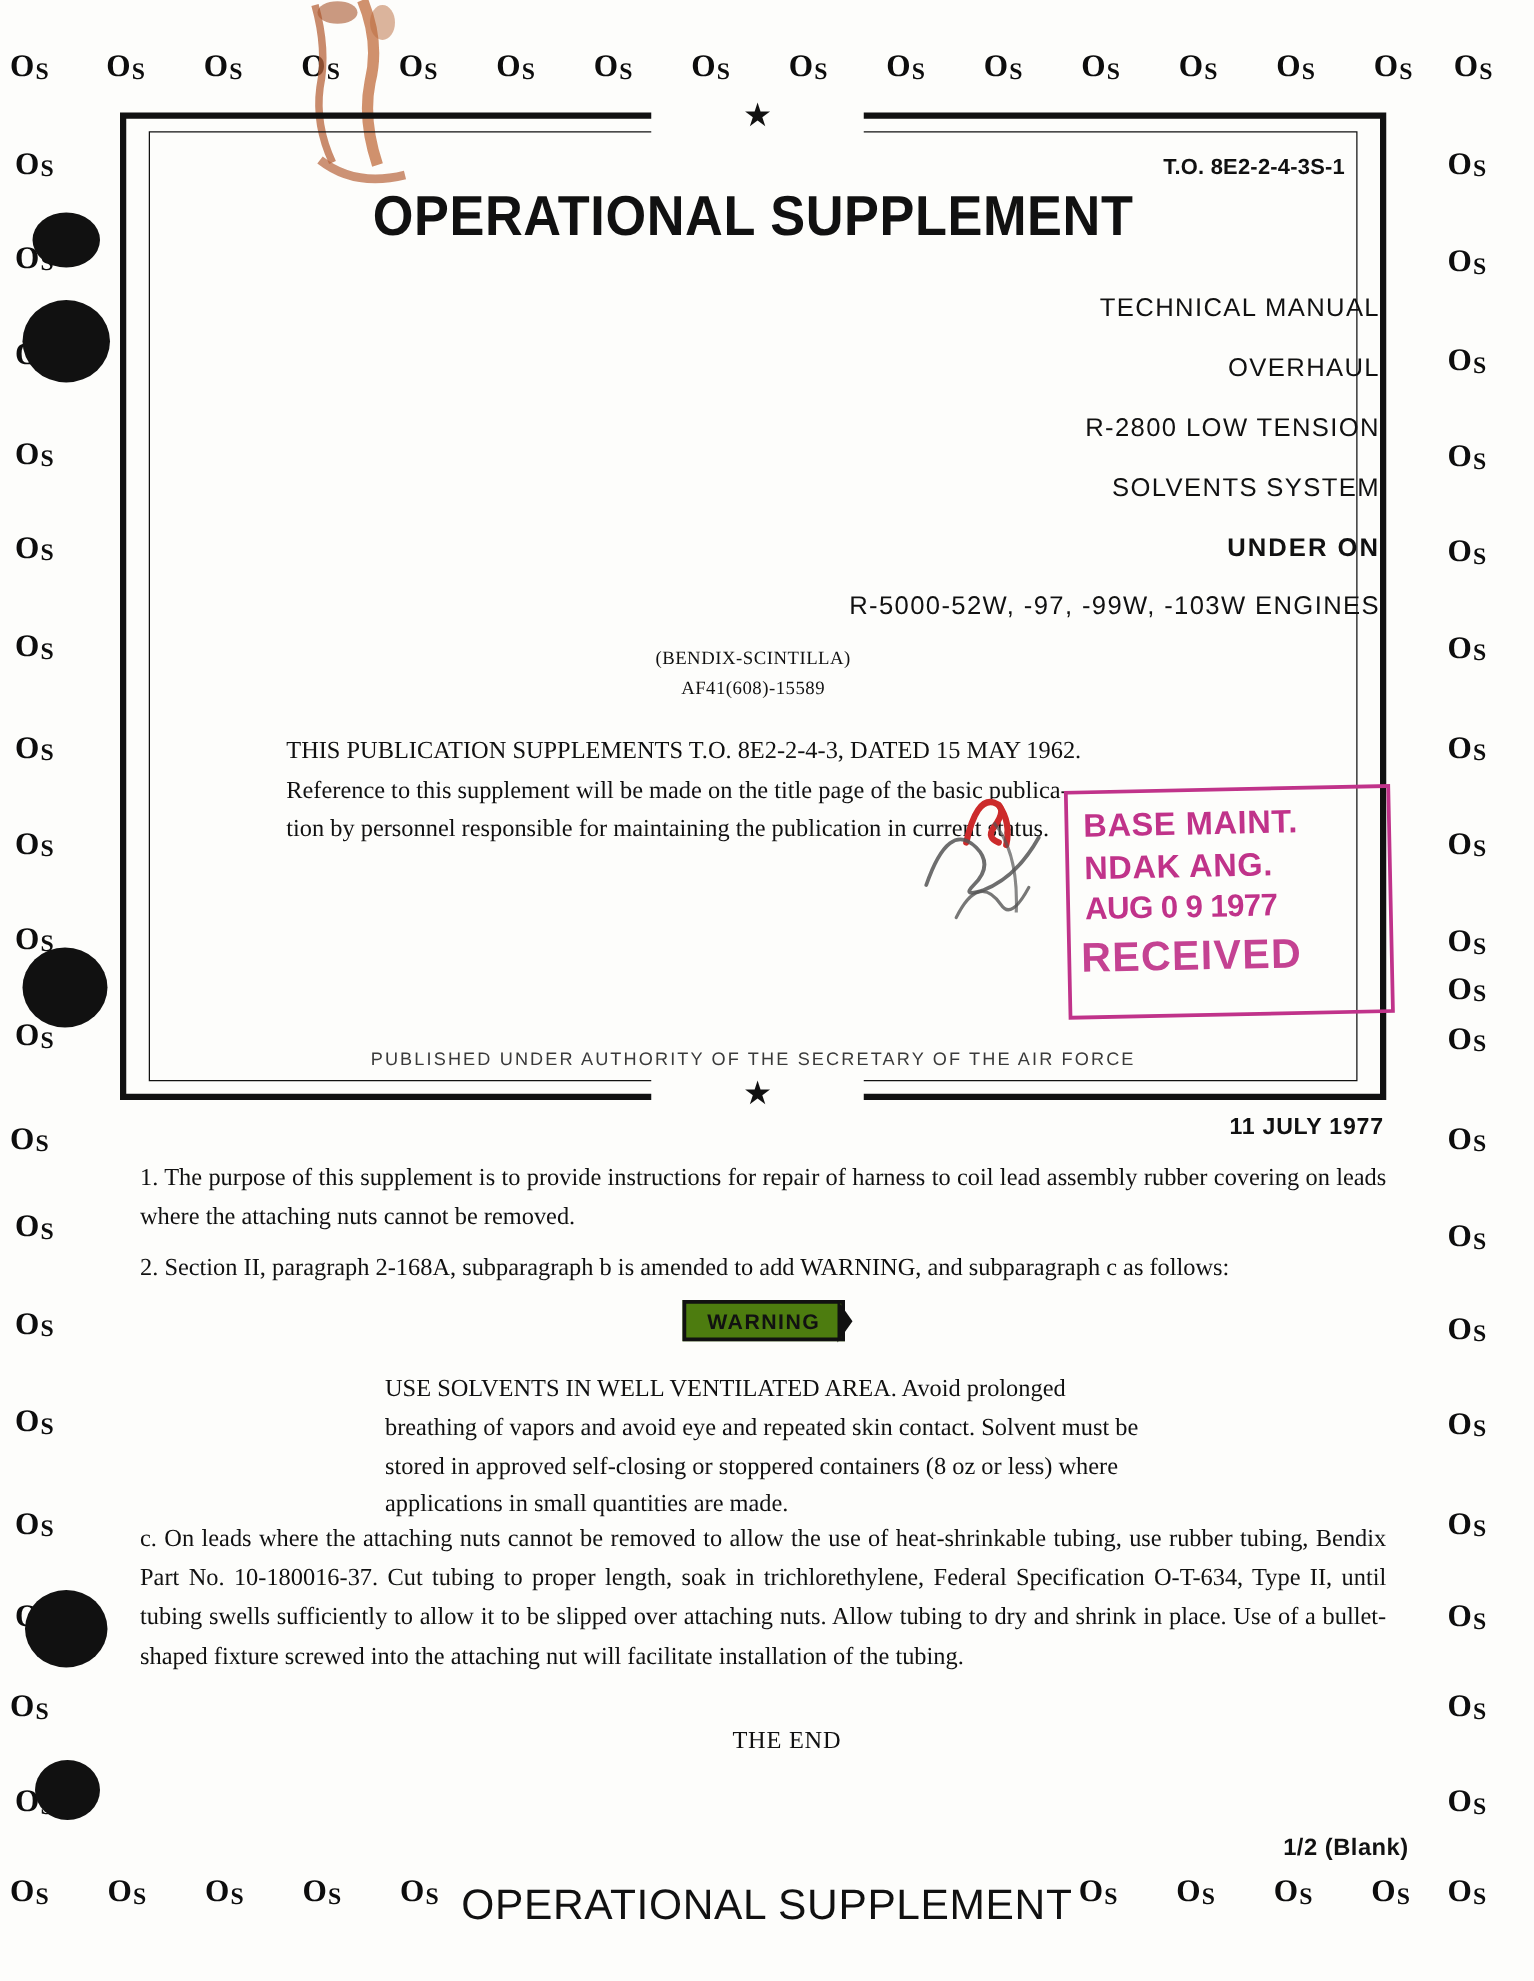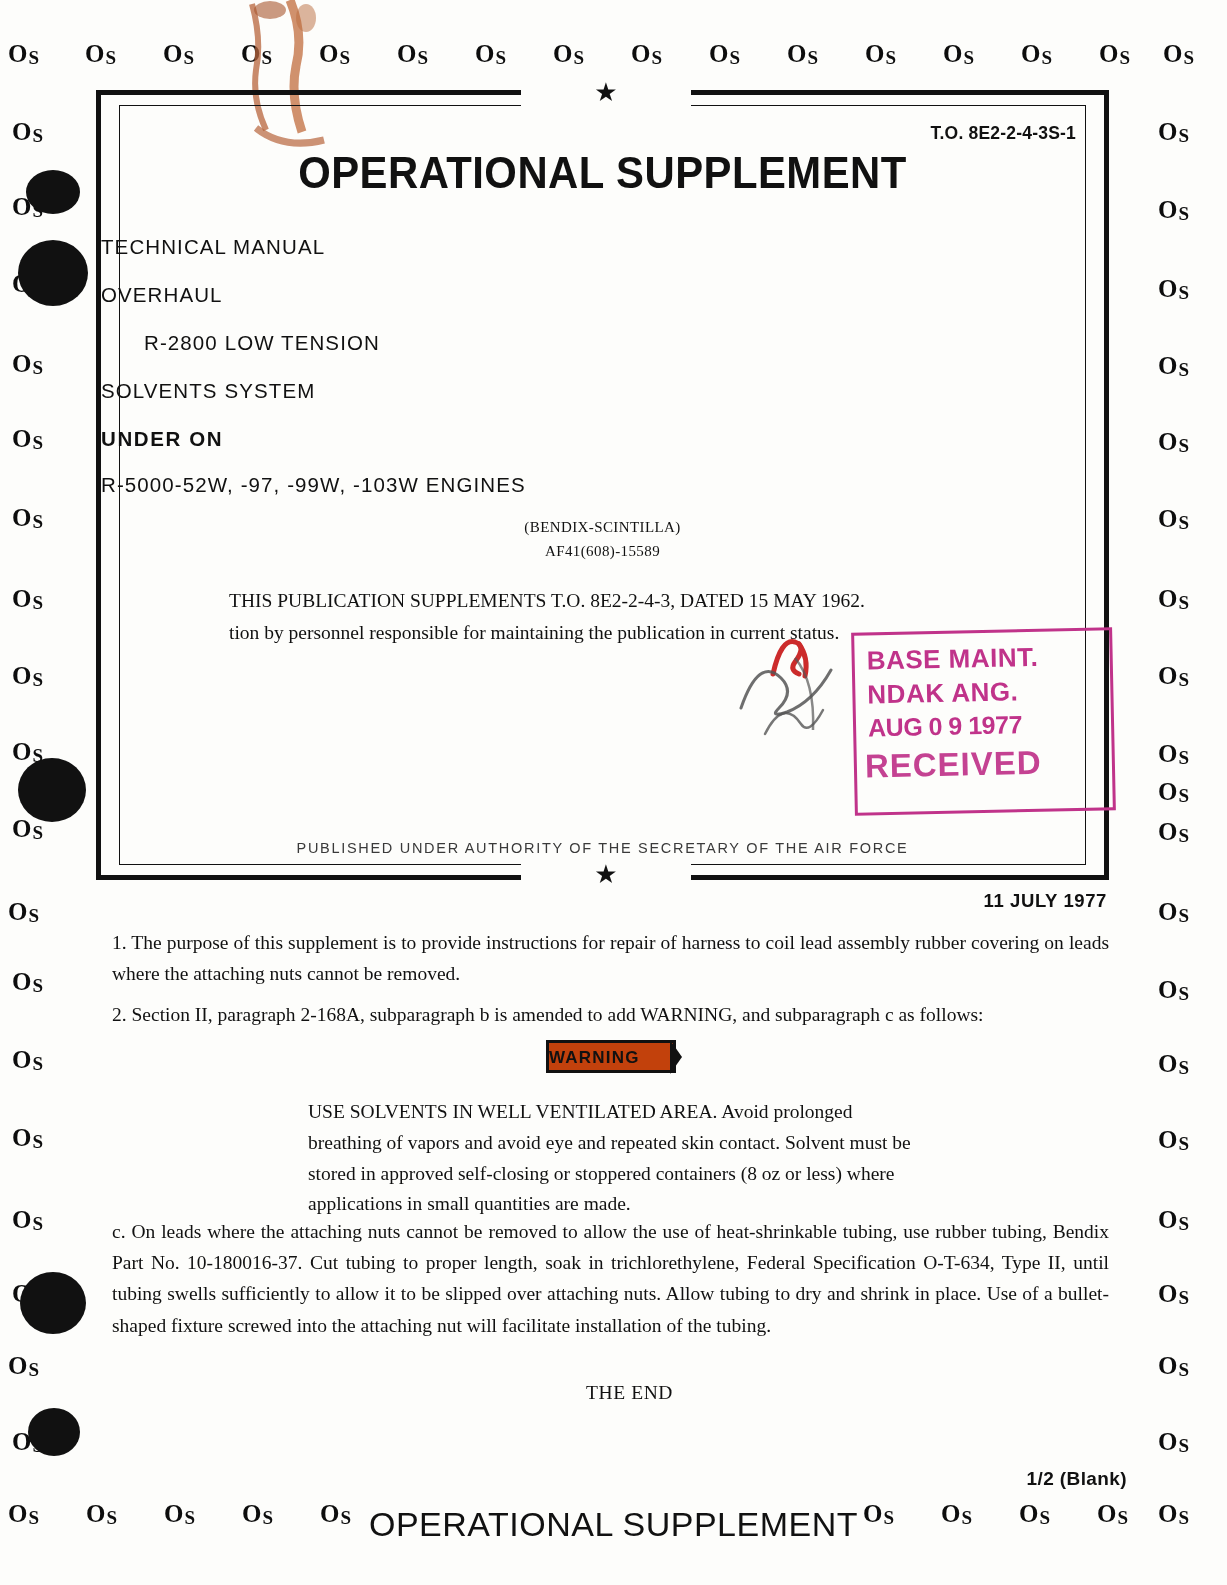--- a/index.html
+++ b/index.html
@@ -96,21 +96,21 @@
     font-weight: bold;
     font-size: 45px;
     letter-spacing: 0.5px;
     transform: scaleX(0.93);
   }
 
   .subline {
     position: absolute;
     left: 0;
     right: 0;
-    text-align: left;
+    text-align: right;
     font-family: "Liberation Sans", sans-serif;
     font-size: 20.5px;
     letter-spacing: 1.1px;
   }
   .sub1 { top: 140px; }
   .sub2 { top: 188px; }
   .sub3 { top: 236px; padding-left: 43px; }
   .sub4 { top: 284px; }
   .sub5 { top: 332px; font-weight: bold; letter-spacing: 1.6px; }
   .sub6 { top: 378px; }
@@ -238,21 +238,22 @@
     top: 1040px;
     width: 140px;
     height: 36px;
   }
   #warning-box {
     position: absolute;
     left: 0; top: 0;
     width: 130px;
     height: 33px;
     border: 3px solid #111;
-    background: #c2410c;
+    background: #4d7c0f;
+    text-align: center;
     font-family: "Liberation Sans", sans-serif;
     font-weight: bold;
     font-size: 17px;
     letter-spacing: 1.2px;
     line-height: 29px;
     box-sizing: border-box;
   }
   #warning-shadow {
     position: absolute;
     left: 5px; top: 5px;
@@ -426,20 +427,21 @@
     <div class="subline sub3">R-2800 LOW TENSION</div>
     <div class="subline sub4">SOLVENTS SYSTEM</div>
     <div class="subline sub5">UNDER ON</div>
     <div class="subline sub6">R-5000-52W, -97, -99W, -103W ENGINES</div>
 
     <div class="smallcap sc1">(BENDIX-SCINTILLA)</div>
     <div class="smallcap sc2">AF41(608)-15589</div>
 
     <div id="supplements-block">
       <div class="l1">THIS PUBLICATION SUPPLEMENTS T.O. 8E2-2-4-3, DATED 15 MAY 1962.</div>
+      <div>Reference to this supplement will be made on the title page of the basic publica-</div>
       <div>tion by personnel responsible for maintaining the publication in current status.</div>
     </div>
 
 
     <div id="published">PUBLISHED UNDER AUTHORITY OF THE SECRETARY OF THE AIR FORCE</div>
   </div>
 
   <svg id="red-mark" viewBox="0 0 60 50">
     <path d="M8 42 Q16 6 30 10 Q42 14 30 30 Q24 38 34 42" stroke="#cc2b2b" stroke-width="5" fill="none" stroke-linecap="round"></path>
     <path d="M34 12 Q44 26 40 44" stroke="#cc2b2b" stroke-width="5" fill="none" stroke-linecap="round"></path>

